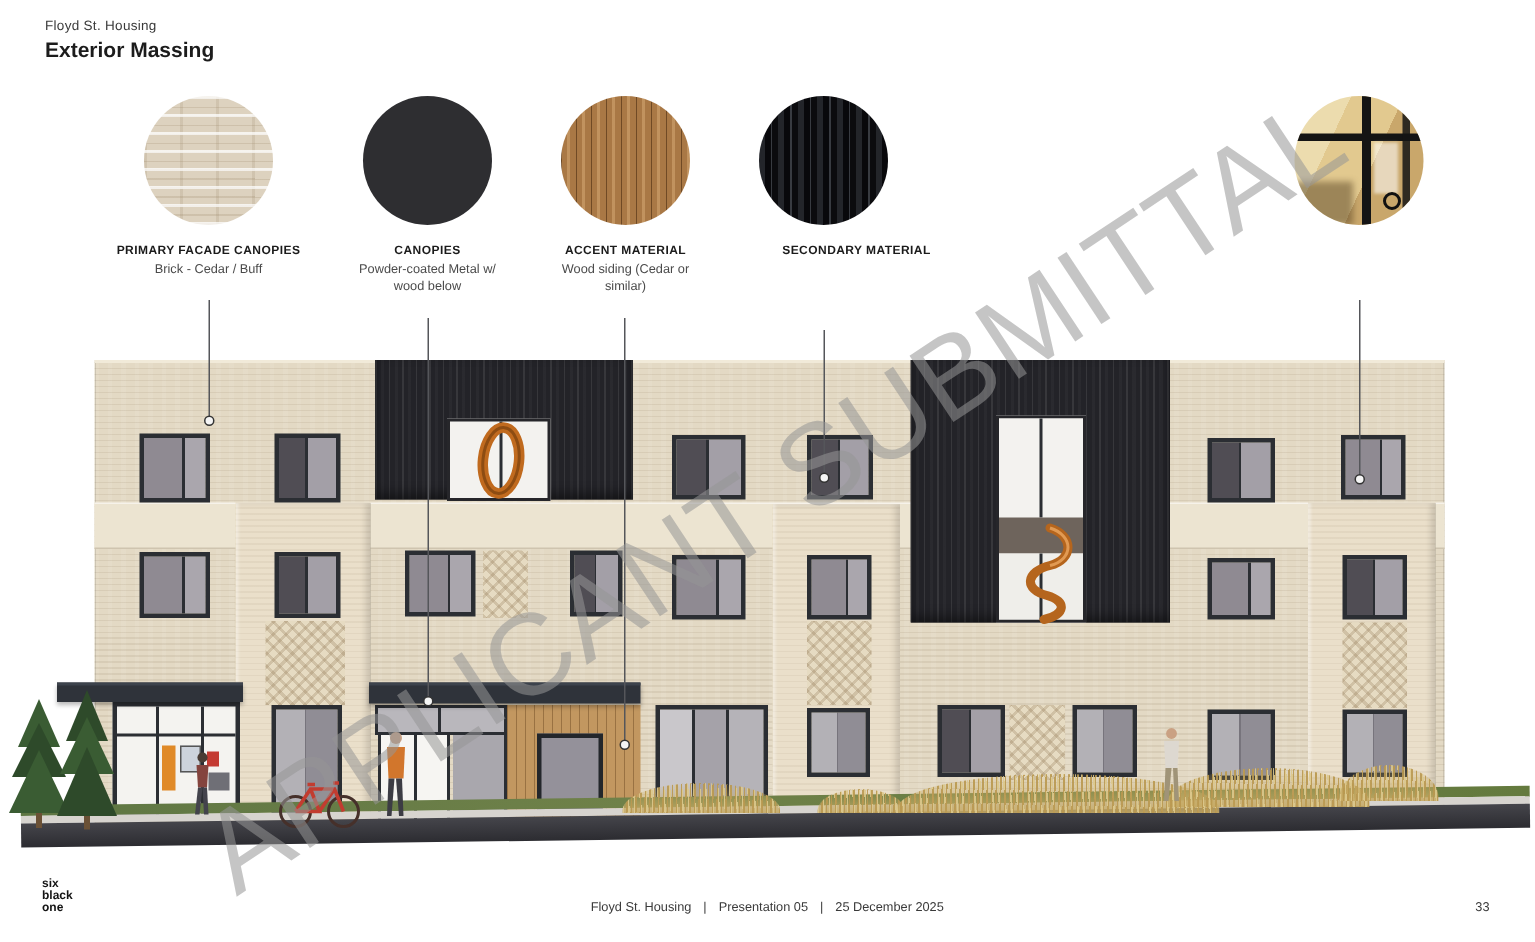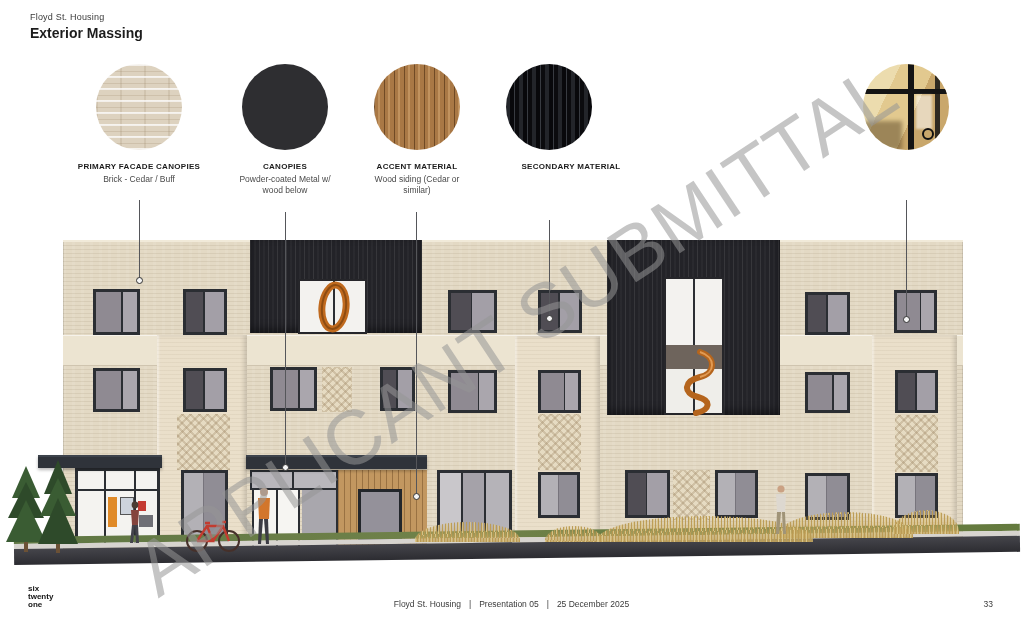--- a/index.html
+++ b/index.html
@@ -254,21 +254,21 @@
   <svg class="fig" style="left:184px;top:512px" width="58" height="42" viewBox="0 0 58 42">
     <circle cx="13" cy="29" r="10" fill="none" stroke="#46302a" stroke-width="2"></circle>
     <circle cx="45" cy="29" r="10" fill="none" stroke="#46302a" stroke-width="2"></circle>
     <path d="M13,29 L23,14 L39,14 L45,29 M23,14 L29,29 L13,29 M29,29 L39,14 M38,10 L42,10 M21,11 L26,11" fill="none" stroke="#c23c30" stroke-width="2.4"></path>
   </svg>
 
   <div id="wm">APPLICANT SUBMITTAL</div>
 
   <div class="logo">
     <div>six</div>
-    <div>twenty</div>
+    <div>black</div>
     <div>one</div>
   </div>
   <div class="footer-line">
     <span>Floyd St. Housing</span><span>|</span><span>Presentation 05</span><span>|</span><span>25 December 2025</span>
   </div>
   <div class="pageno">33</div>
 
 </div>
 
 </body></html>

